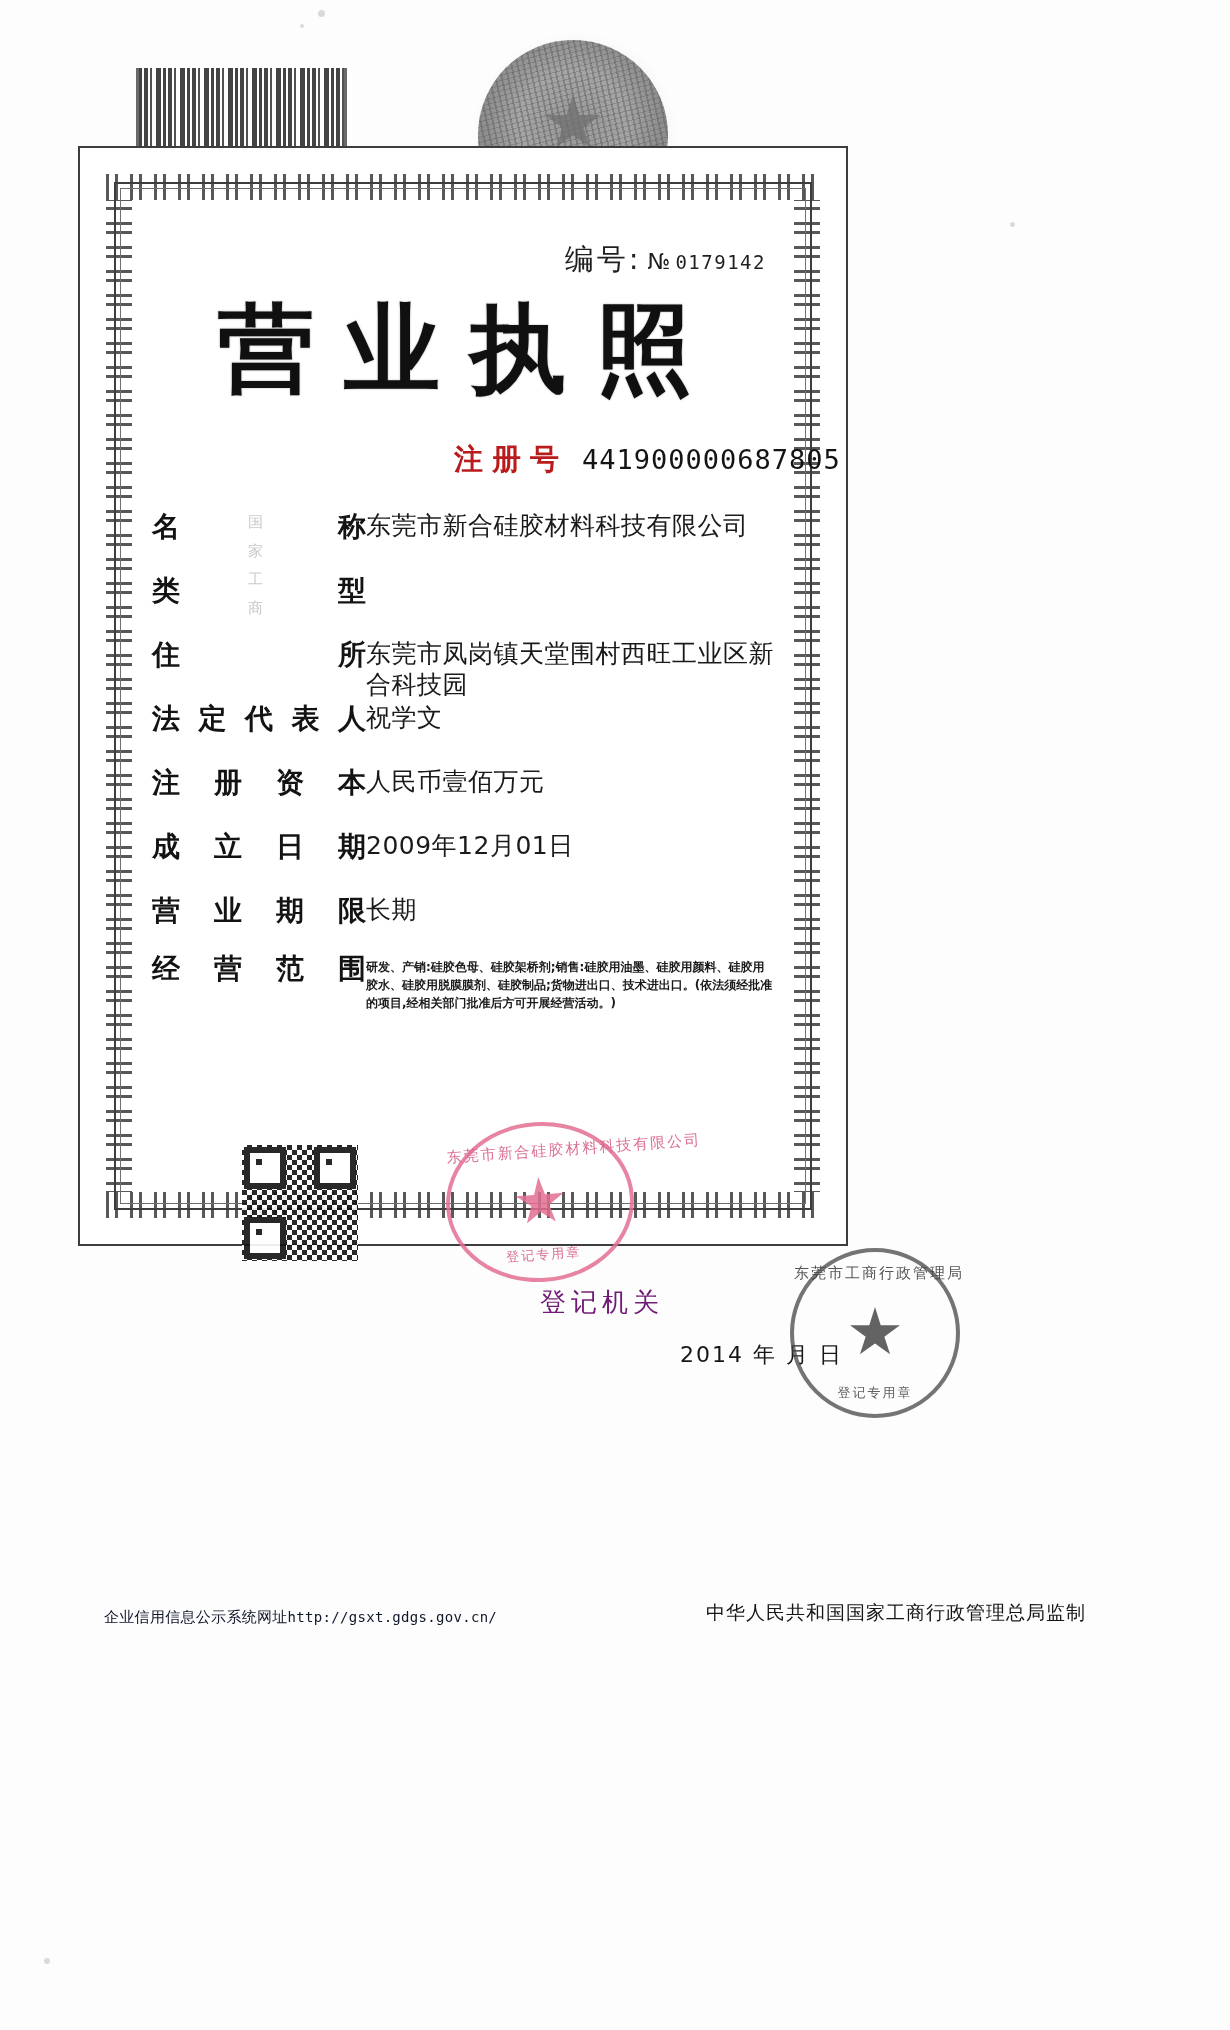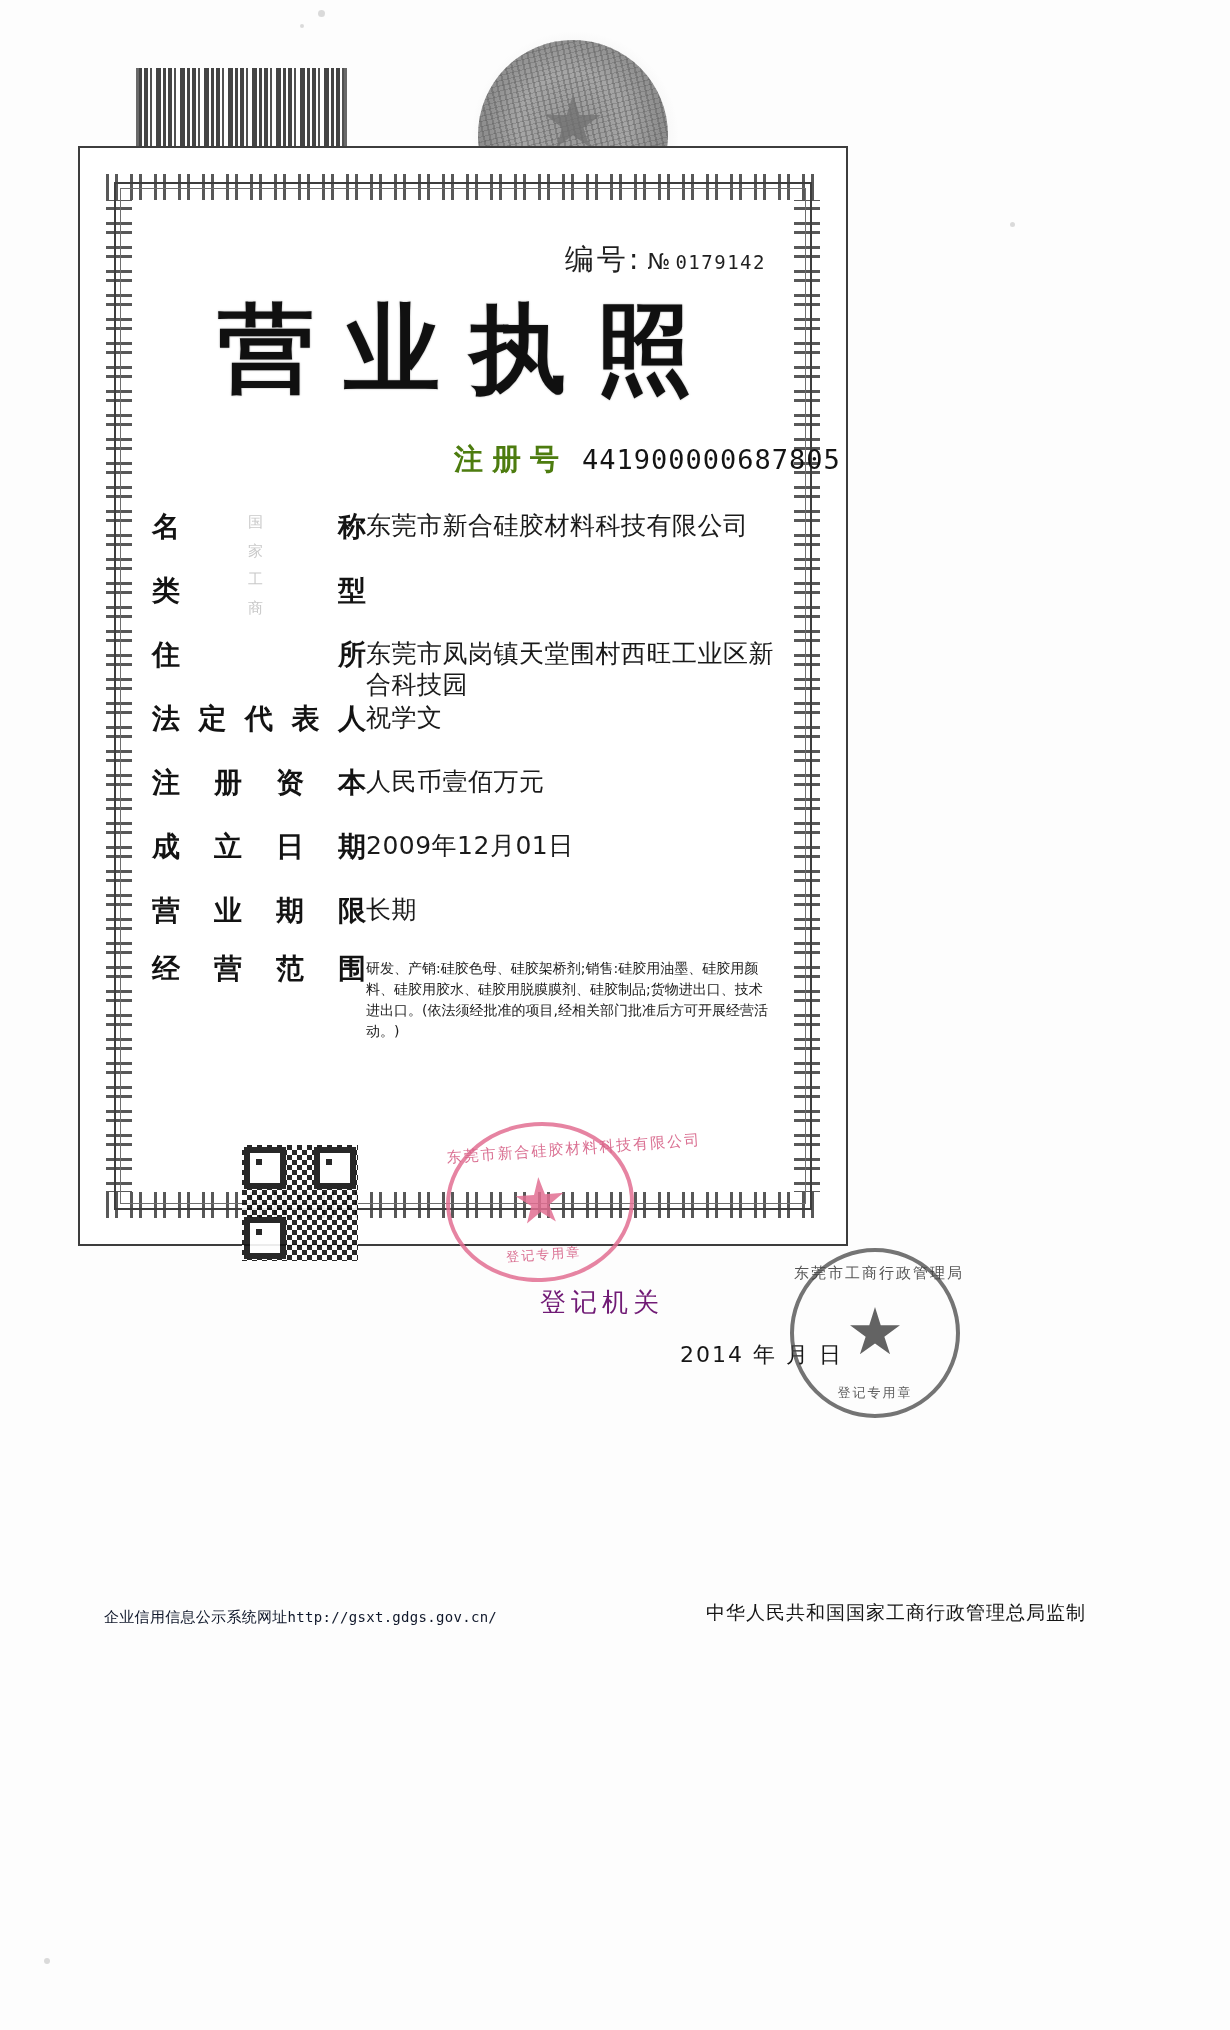--- a/index.html
+++ b/index.html
@@ -171,21 +171,21 @@
   
   #regno {
     position: absolute;
     left: 330px; top: 250px;
     white-space: nowrap;
   }
   #regno .lbl {
     font-size: 29px;
     font-weight: bold;
     letter-spacing: 9px;
-    color: #4d7c0f;
+    color: #b91c1c;
   }
   #regno .val {
     font-family: "DejaVu Sans Mono", monospace;
     font-size: 27px;
     letter-spacing: 1px;
     color: #141414;
     margin-left: 14px;
   }
 
   
@@ -207,25 +207,26 @@
   }
   .row .k span { display: inline-block; }
   .row .v {
     font-size: 25px;
     color: #1a1a1a;
     line-height: 1.22;
     letter-spacing: .5px;
     padding-top: 3px;
   }
   .row .v.small {
-    font-size: 14px;
+    font-size: 12px;
     line-height: 1.5;
     letter-spacing: 0;
     padding-top: 8px;
     width: 410px;
+    font-weight: bold;
   }
 
   #r-name  { top: 318px; }
   #r-type  { top: 382px; }
   #r-addr  { top: 446px; }
   #r-legal { top: 510px; }
   #r-cap   { top: 574px; }
   #r-est   { top: 638px; }
   #r-term  { top: 702px; }
   #r-scope { top: 760px; }

